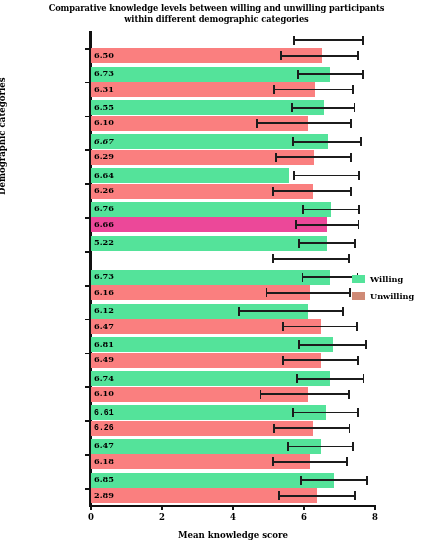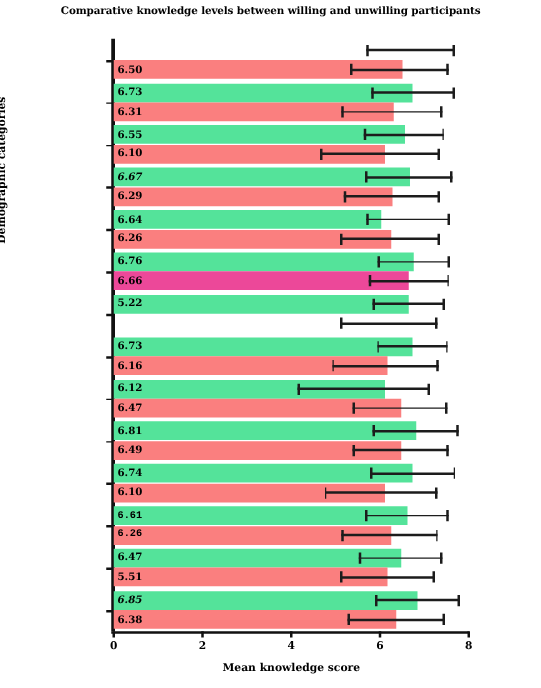--- a/index.html
+++ b/index.html
@@ -69,20 +69,21 @@
   }
   .legtext{font-size:8.2px;font-weight:bold;color:#000;vertical-align:middle;}
 </style>
 </head>
 <body>
 
 <div id="fig">
 
   <div class="title">
     <span>Comparative knowledge levels between willing and unwilling participants</span>
+    <span class="l2">within different demographic categories</span>
   </div>
 
   <div class="yaxis-title">Demographic categories</div>
 
   <div id="plot">
     <div id="axis-y"></div>
     <div id="axis-x"></div>
     <div id="xticks">
         <div class="xtick" style="left: -0.75px;"></div>
         <div class="xticklabel" style="left: 0px;">0</div>
@@ -164,21 +165,21 @@
             <span class="val">6.29</span>
           </div>
           <div class="ebar" style="left: 184.245px; width: 76.325px; top: 20.1786px;">
             <div class="line"></div>
             <div class="capL"></div>
             <div class="capR"></div>
           </div>
         </div>
         <div class="group" style="top: 135.429px; height: 33.8571px;">
           <div class="ytick" style="top: 16.9286px;"></div>
-          <div class="bar willing" style="top: 1.67857px; width: 214px; background: rgb(84, 227, 154);">
+          <div class="bar willing" style="top: 1.67857px; width: 198px; background: rgb(84, 227, 154);">
             <span class="val">6.64</span>
           </div>
           <div class="ebar" style="left: 202.35px; width: 66.385px; top: 4.67857px;">
             <div class="line"></div>
             <div class="capL"></div>
             <div class="capR"></div>
           </div>
           <div class="bar unwilling" style="top: 17.1786px; width: 222.23px; background: rgb(250, 127, 127);">
             <span class="val">6.26</span>
           </div>
@@ -322,47 +323,51 @@
           <div class="ytick" style="top: 16.9286px;"></div>
           <div class="bar willing" style="top: 1.67857px; width: 229.685px; background: rgb(84, 227, 154);">
             <span class="val">6.47</span>
           </div>
           <div class="ebar" style="left: 196.315px; width: 66.74px; top: 4.67857px;">
             <div class="line"></div>
             <div class="capL"></div>
             <div class="capR"></div>
           </div>
           <div class="bar unwilling" style="top: 17.1786px; width: 219.39px; background: rgb(250, 127, 127);">
-            <span class="val">5.51</span>
+            <span class="val">6.18</span>
           </div>
           <div class="ebar" style="left: 181.05px; width: 75.615px; top: 20.1786px;">
             <div class="line"></div>
             <div class="capL"></div>
             <div class="capR"></div>
           </div>
         </div>
         <div class="group" style="top: 440.143px; height: 33.8571px;">
           <div class="ytick" style="top: 16.9286px;"></div>
-          <div class="bar willing" style="top: 1.67857px; width: 243.175px; background: rgb(84, 227, 154); font-style: italic;">
+          <div class="bar willing" style="top: 1.67857px; width: 243.175px; background: rgb(84, 227, 154);">
             <span class="val">6.85</span>
           </div>
           <div class="ebar" style="left: 209.095px; width: 68.16px; top: 4.67857px;">
             <div class="line"></div>
             <div class="capL"></div>
             <div class="capR"></div>
           </div>
           <div class="bar unwilling" style="top: 17.1786px; width: 226.49px; background: rgb(250, 127, 127);">
-            <span class="val">6.38</span>
+            <span class="val">2.89</span>
           </div>
           <div class="ebar" style="left: 187.44px; width: 77.39px; top: 20.1786px;">
             <div class="line"></div>
             <div class="capL"></div>
             <div class="capR"></div>
           </div>
         </div>
       </div>
   </div>
 
   <div id="ylabels"></div>
 
   <div class="xaxis-title">Mean knowledge score</div>
 
+  <div id="legend">
+      <div class="legitem"><span class="swatch" style="background: rgb(84, 227, 154);"></span><span class="legtext">Willing</span></div>
+      <div class="legitem"><span class="swatch" style="background: rgb(207, 138, 118);"></span><span class="legtext">Unwilling</span></div>
+    </div>
 </div>
 
 </body></html>

